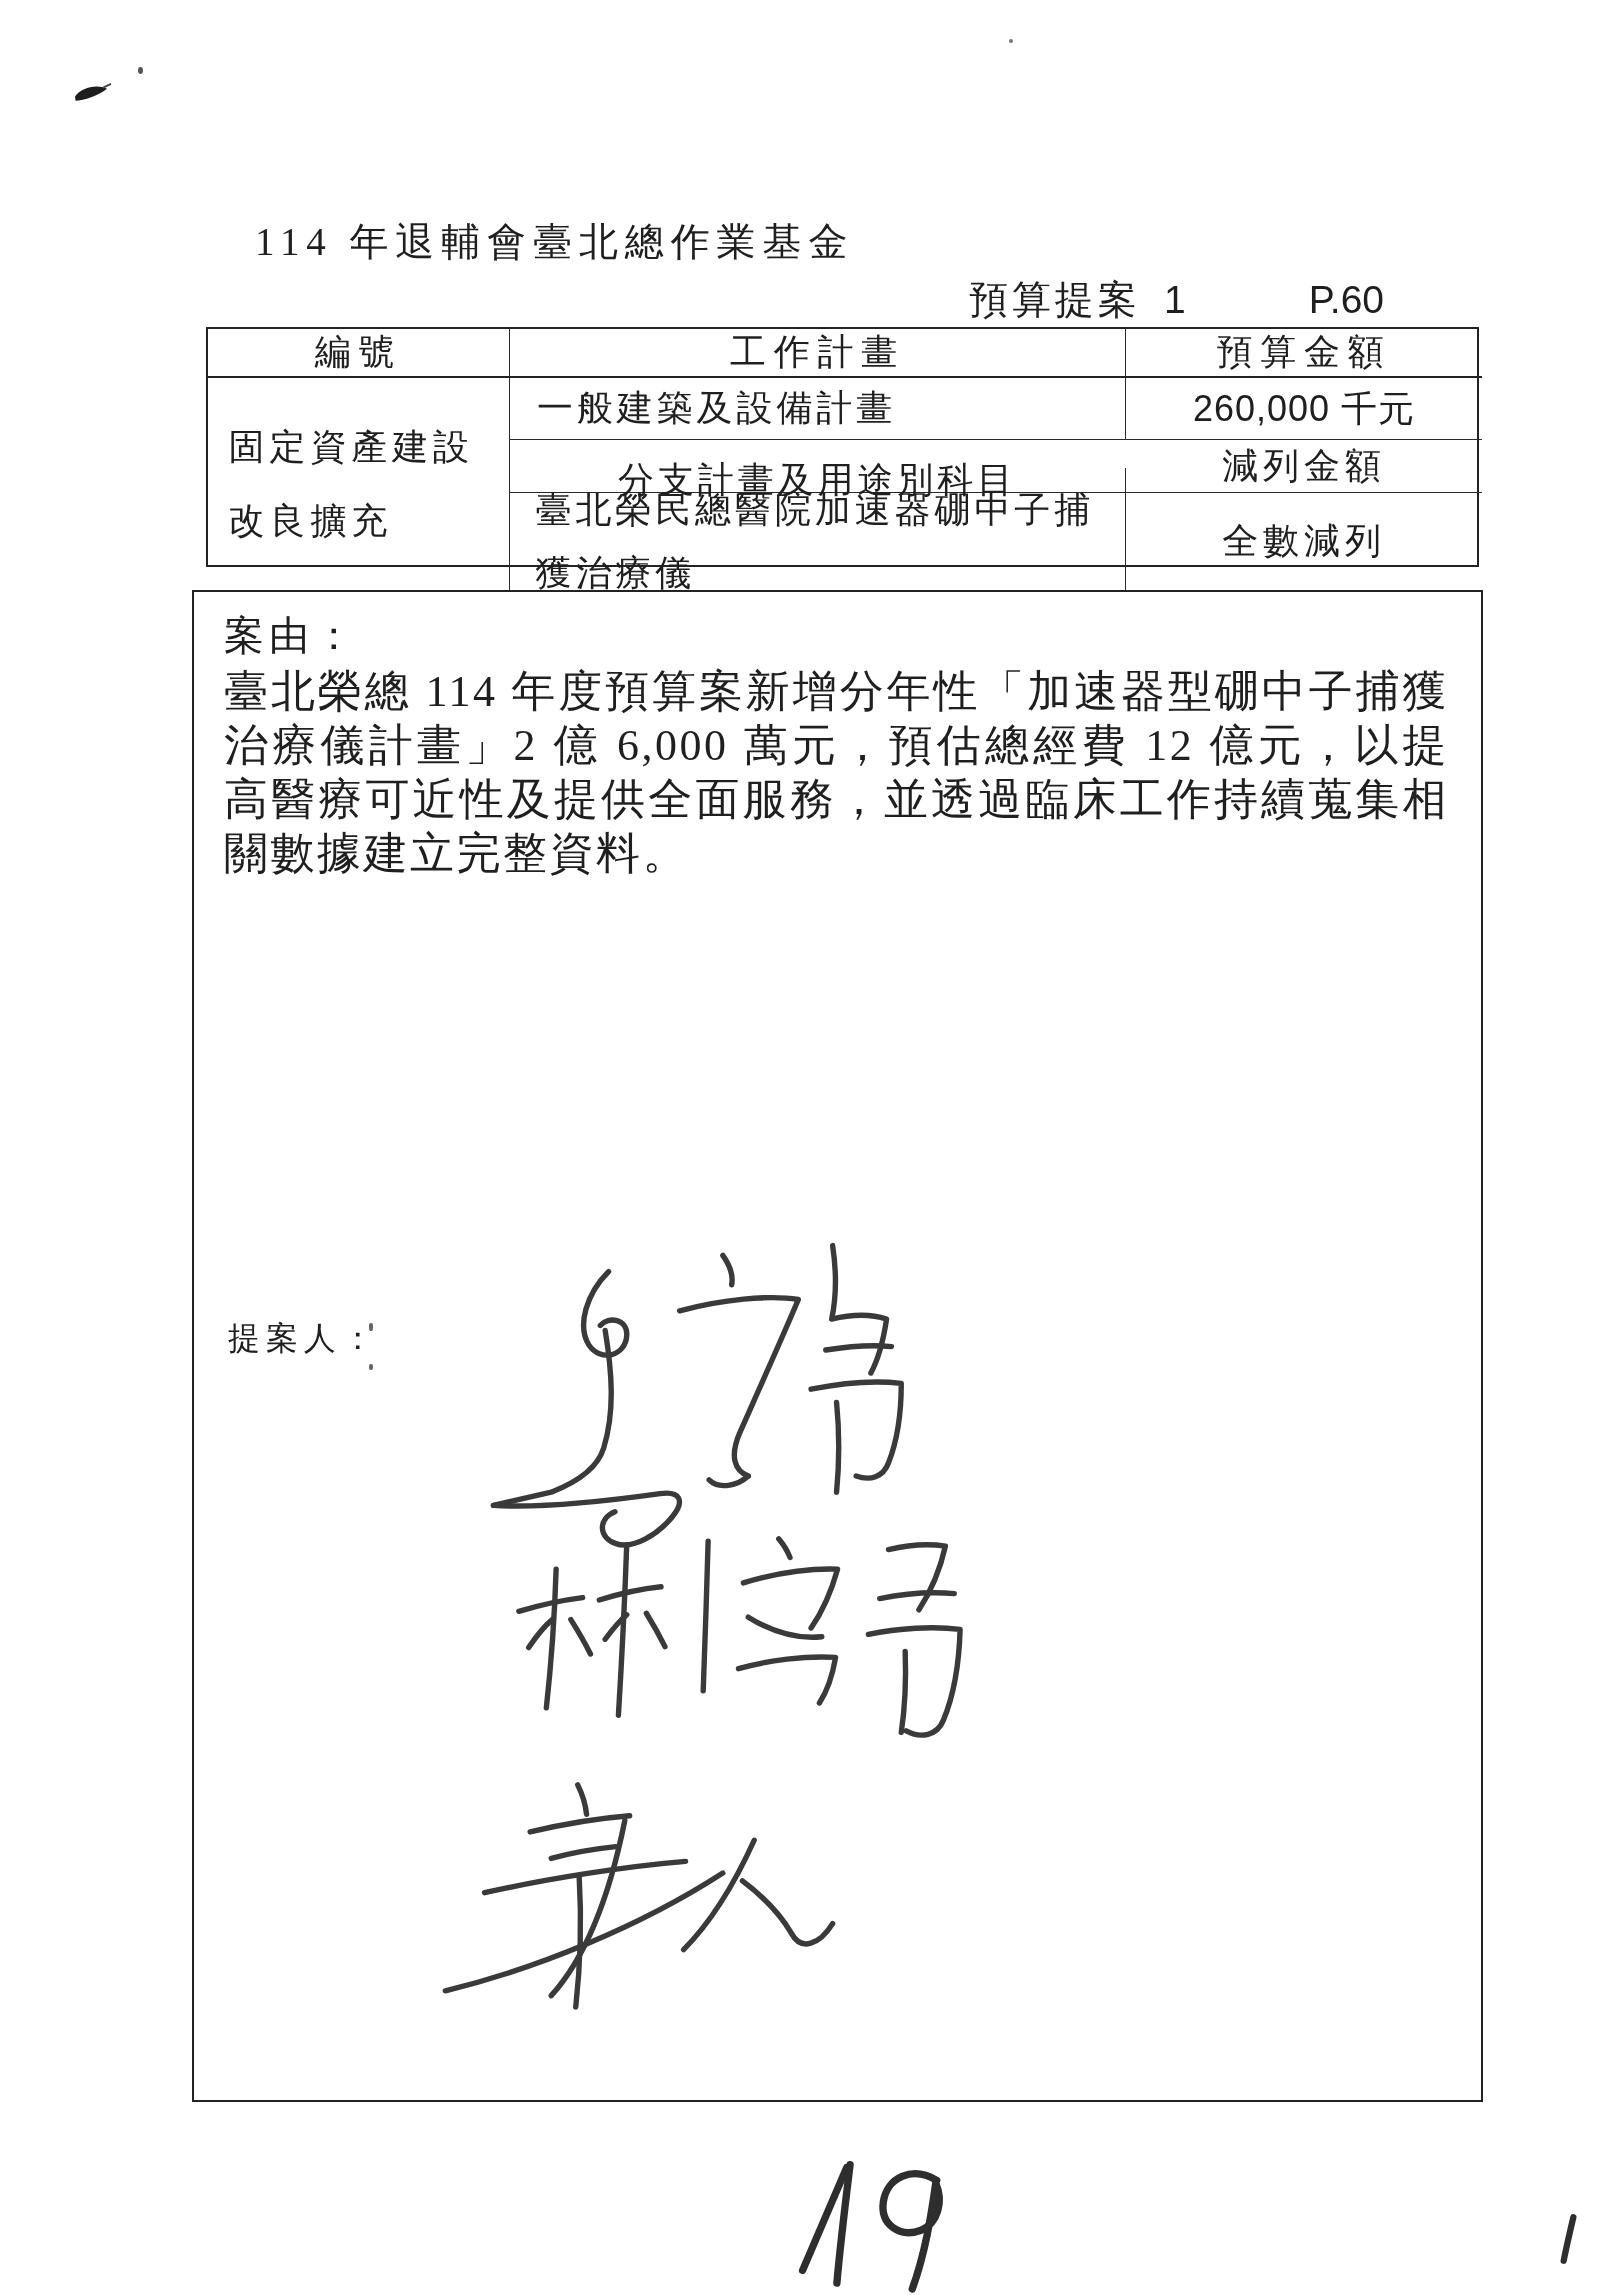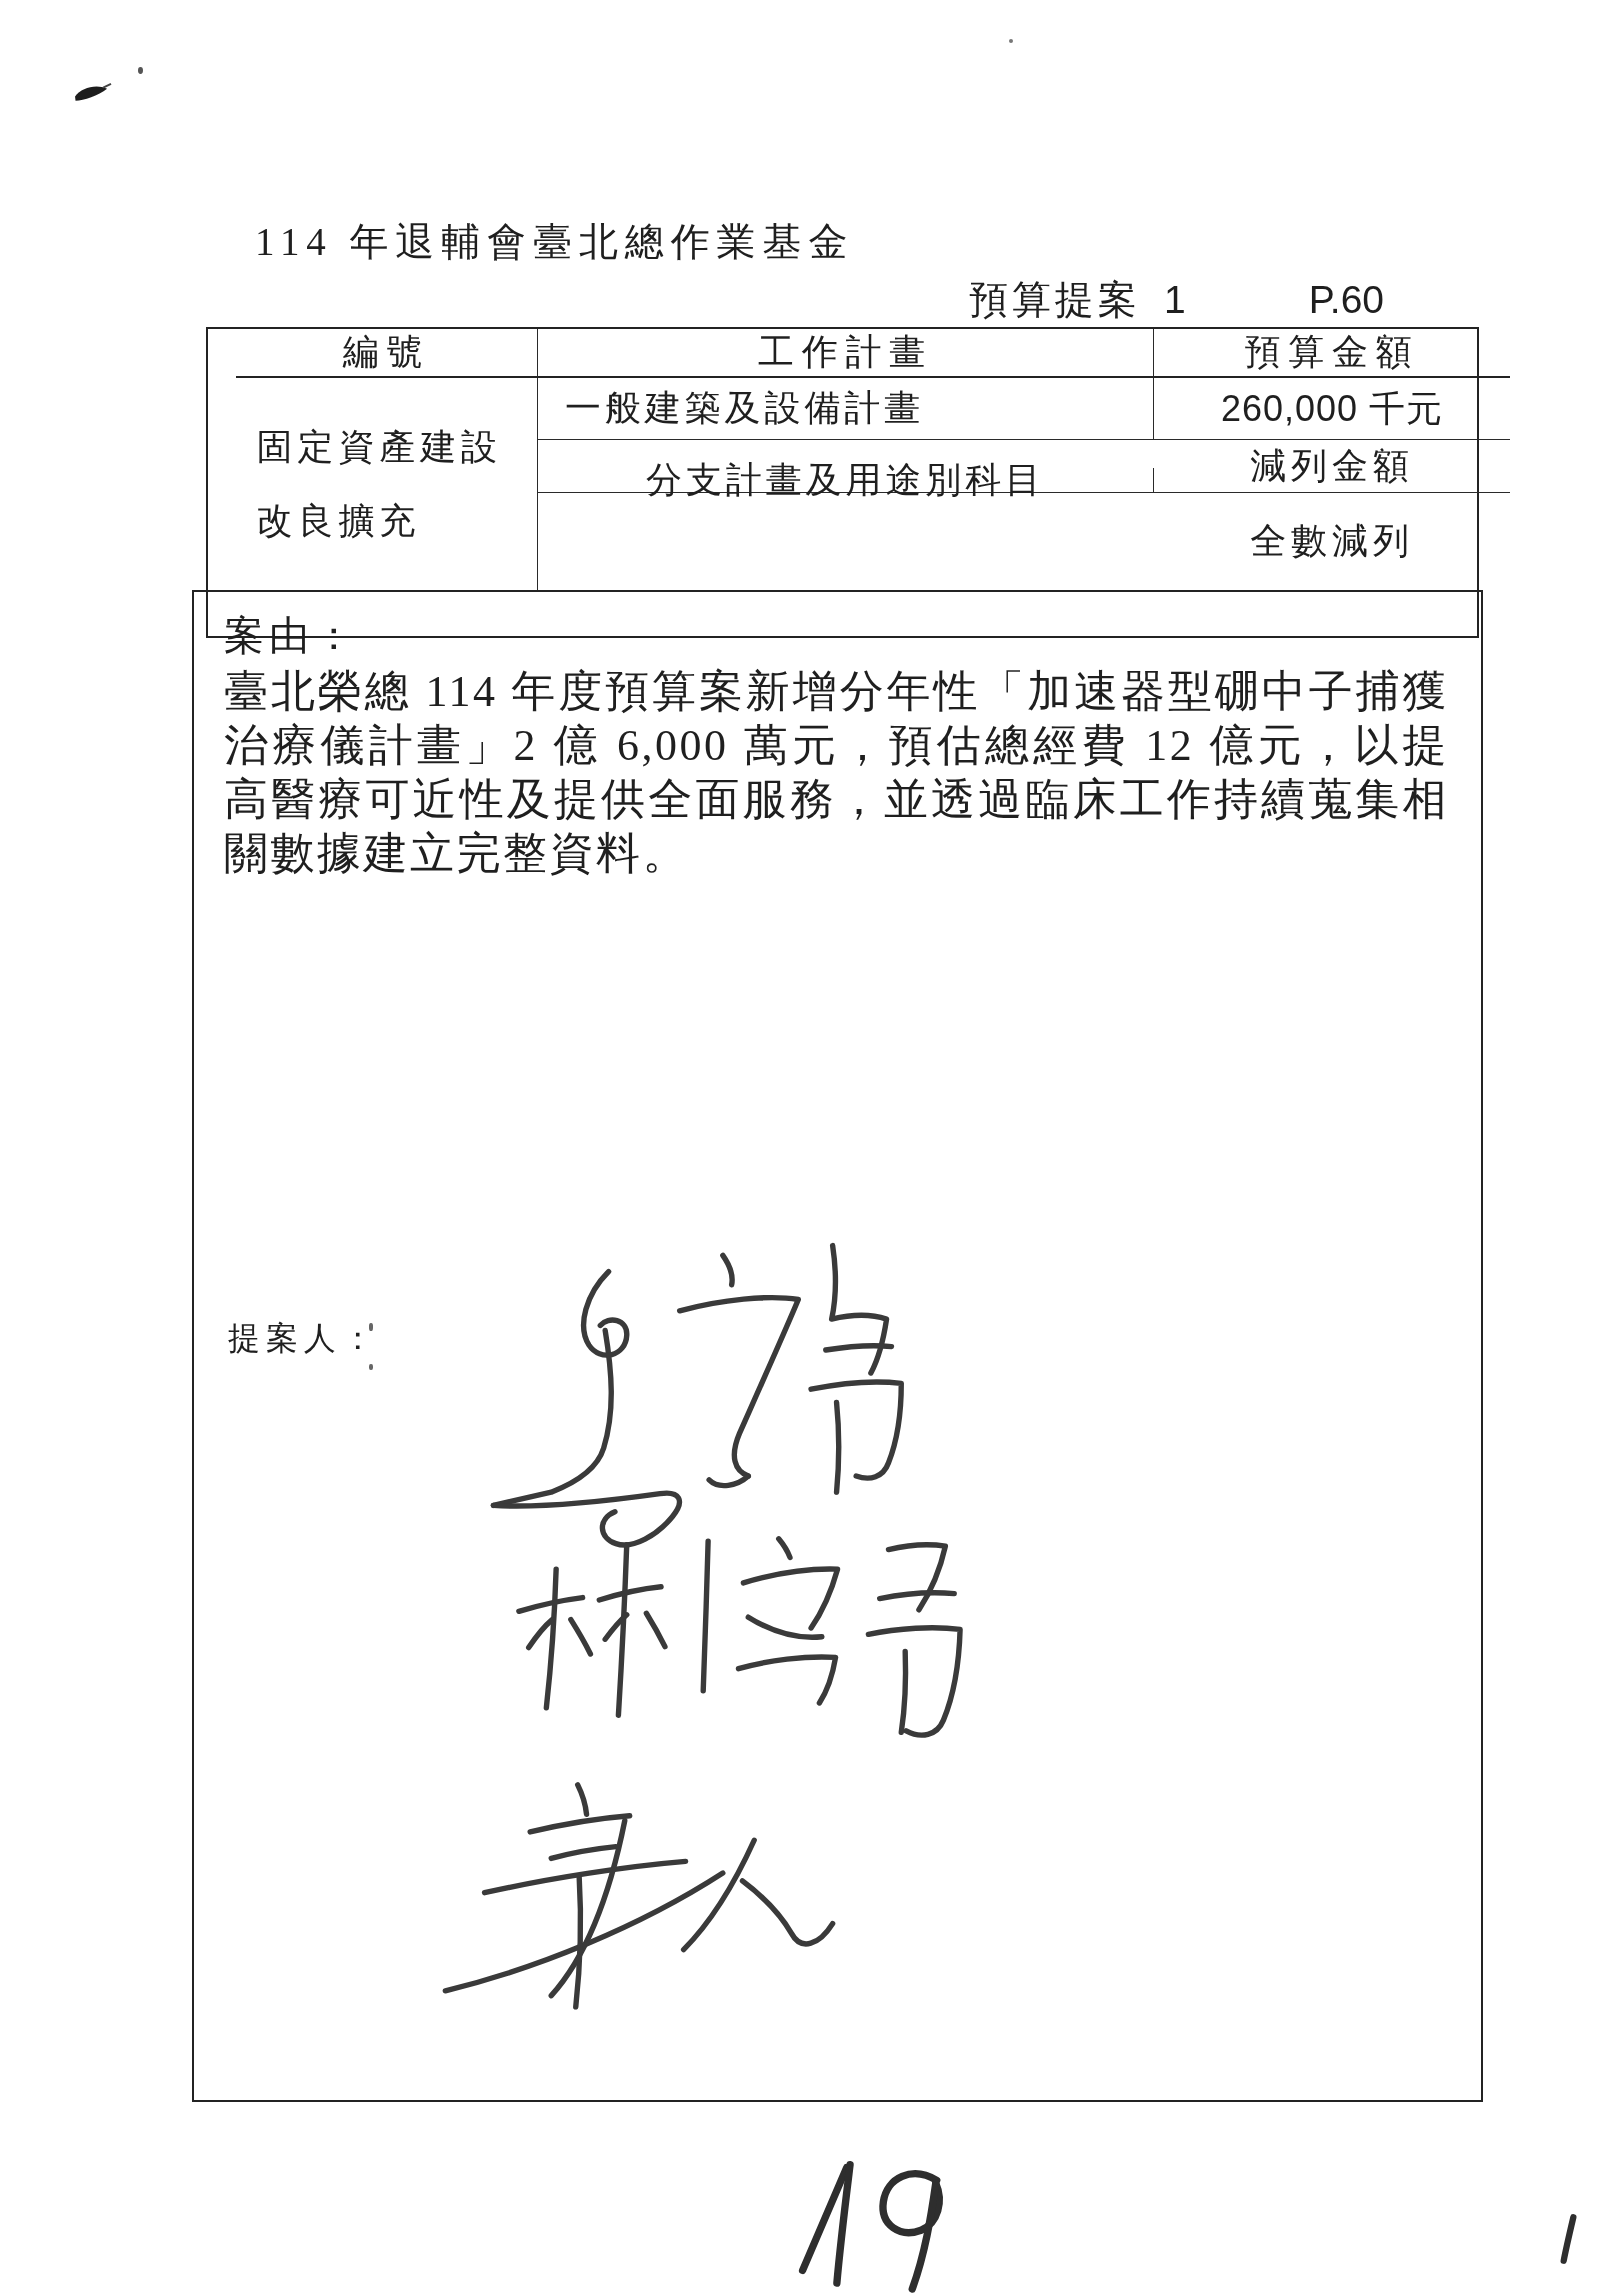--- a/index.html
+++ b/index.html
@@ -21,28 +21,27 @@
   .proposal-line{
     left:969px;top:273px;
     font-size:39px;white-space:nowrap;letter-spacing:3.9px;
   }
   .proposal-line .num{font-family:"Liberation Sans","DejaVu Sans",sans-serif;margin-left:23.5px;letter-spacing:0;}
   .proposal-line .pref{font-family:"Liberation Sans","DejaVu Sans",sans-serif;margin-left:123px;letter-spacing:0;}
 
   
   .ptable{
     left:206px;top:327px;
-    width:1273px;height:311px;
+    width:1273px;height:240px;
     display:grid;
     grid-template-columns:302px 616px 356px;
     grid-template-rows:49px 62px 53px 97px;
     border:2.9px solid #232323;
     box-sizing:border-box;
     font-size:36px;
-    padding-left:28px;
   }
   .cell{display:flex;align-items:center;box-sizing:border-box;line-height:1.25;}
   .cell.center{justify-content:center;text-align:center;}
   .bR{border-right:1.5px solid #2a2a2a;}
   .bB{border-bottom:1.5px solid #2a2a2a;}
   .bBthick{border-bottom:2.5px solid #232323;}
   .head{letter-spacing:7.8px;}
   .rowlabel{
     grid-column:1;grid-row:2 / span 3;
     padding-left:20.6px;line-height:74px;letter-spacing:4.9px;align-items:center;
@@ -111,20 +110,21 @@
     <div class="cell center head h3 bBthick">預算金額</div>
 
     <div class="cell rowlabel bR">固定資產建設改良擴充</div>
 
     <div class="cell plan1 bR bB">一般建築及設備計畫</div>
     <div class="cell center amt1 bB">260,000 千元</div>
 
     <div class="cell center plan2 bR bB">分支計畫及用途別科目</div>
     <div class="cell center amt2 bB">減列金額</div>
 
+    <div class="cell plan3 bR">臺北榮民總醫院加速器硼中子捕獲治療儀</div>
     <div class="cell center amt3">全數減列</div>
   </div>
 
   <div class="abs casebox">
     <div class="case-label">案由：</div>
     <p class="case-p case-p1">臺北榮總 114 年度預算案新增分年性「加速器型硼中子捕獲治療儀計畫」2 億 6,000 萬元，預估總經費 12 億元，以提高醫療可近性及提供全面服務，並透過臨床工作持續蒐集相關數據建立完整資料。</p>
     <div class="proposer">提案人：</div>
 
     <svg class="sig-svg" width="618" height="804" viewBox="0 0 1260 1640" fill="none" stroke="#3a3a3a" stroke-width="11" stroke-linecap="round" stroke-linejoin="round">
 

